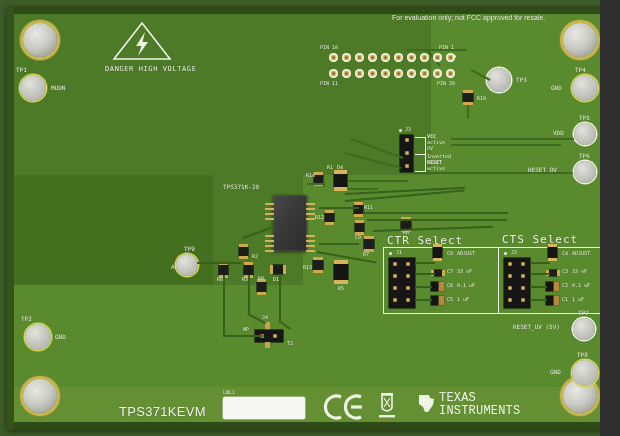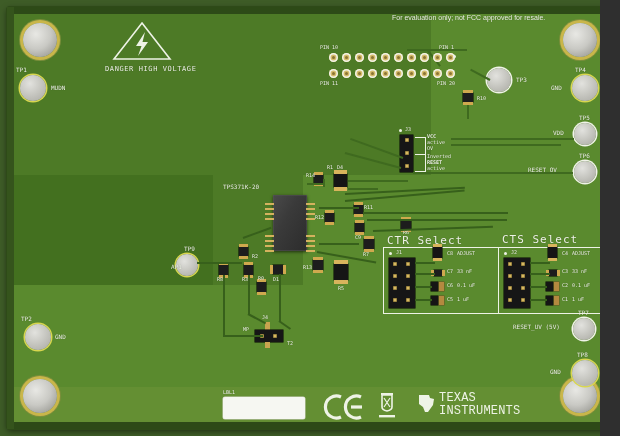--- a/index.html
+++ b/index.html
@@ -426,20 +426,21 @@
 
     <div class="tr2" style="left:356px;top:205px;width:145px;height:2px;"></div>
     <div class="tr2" style="left:360px;top:212px;width:140px;height:2px;"></div>
     <div class="tr2" style="left:366px;top:223px;width:120px;height:2px;transform:rotate(-2deg);transform-origin:left center;"></div>
     <div class="tr2" style="left:338px;top:186px;width:120px;height:2px;transform:rotate(-3deg);transform-origin:left center;"></div>
     <div class="tr2" style="left:338px;top:193px;width:120px;height:2px;transform:rotate(-5deg);transform-origin:left center;"></div>
     <div class="tr2" style="left:312px;top:200px;width:40px;height:2px;"></div>
     <div class="tr2" style="left:312px;top:236px;width:40px;height:2px;"></div>
     <div class="tr2" style="left:310px;top:244px;width:60px;height:2px;transform:rotate(10deg);transform-origin:left center;"></div>
 
+    <div class="silk silk-sans t13" style="left:112px;top:398px;color:#f2f4ec;letter-spacing:.3px;">TPS371KEVM</div>
 
     <div class="silk t5" style="left:216px;top:383px;">LBL1</div>
     <div class="lbl1" style="left:216px;top:390px;width:82px;height:22px;"></div>
 
     <div class="ce" style="left:318px;top:386px;">
       <svg width="40" height="28" viewBox="0 0 40 28">
         <path d="M16 4 A11 11 0 1 0 16 24" fill="none" stroke="#eef3e6" stroke-width="3.2"></path>
         <path d="M36 4 A11 11 0 1 0 36 24" fill="none" stroke="#eef3e6" stroke-width="3.2"></path>
         <rect x="26" y="12.4" width="11" height="3.2" fill="#eef3e6"></rect>
       </svg>

